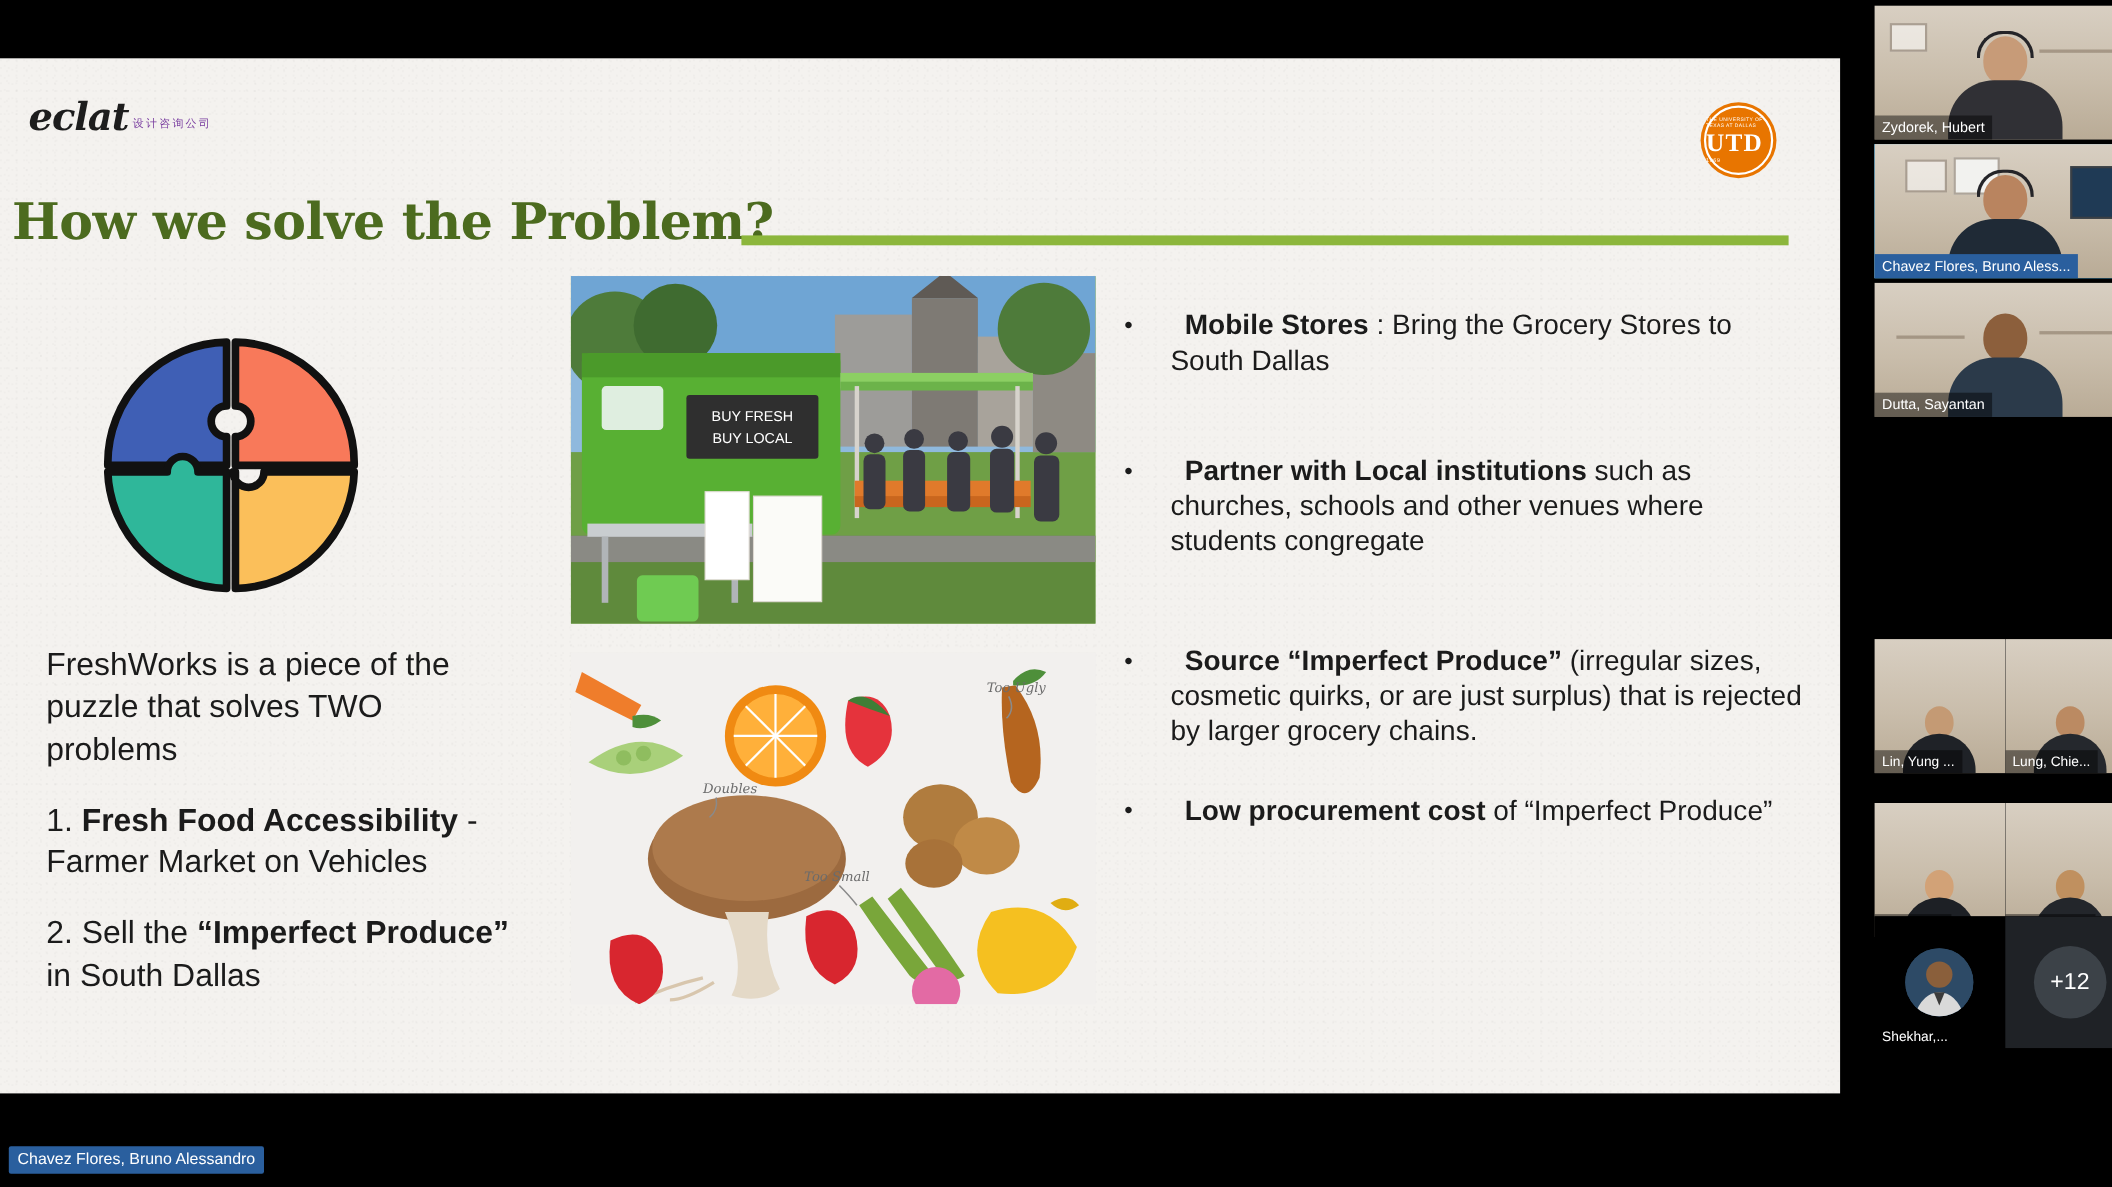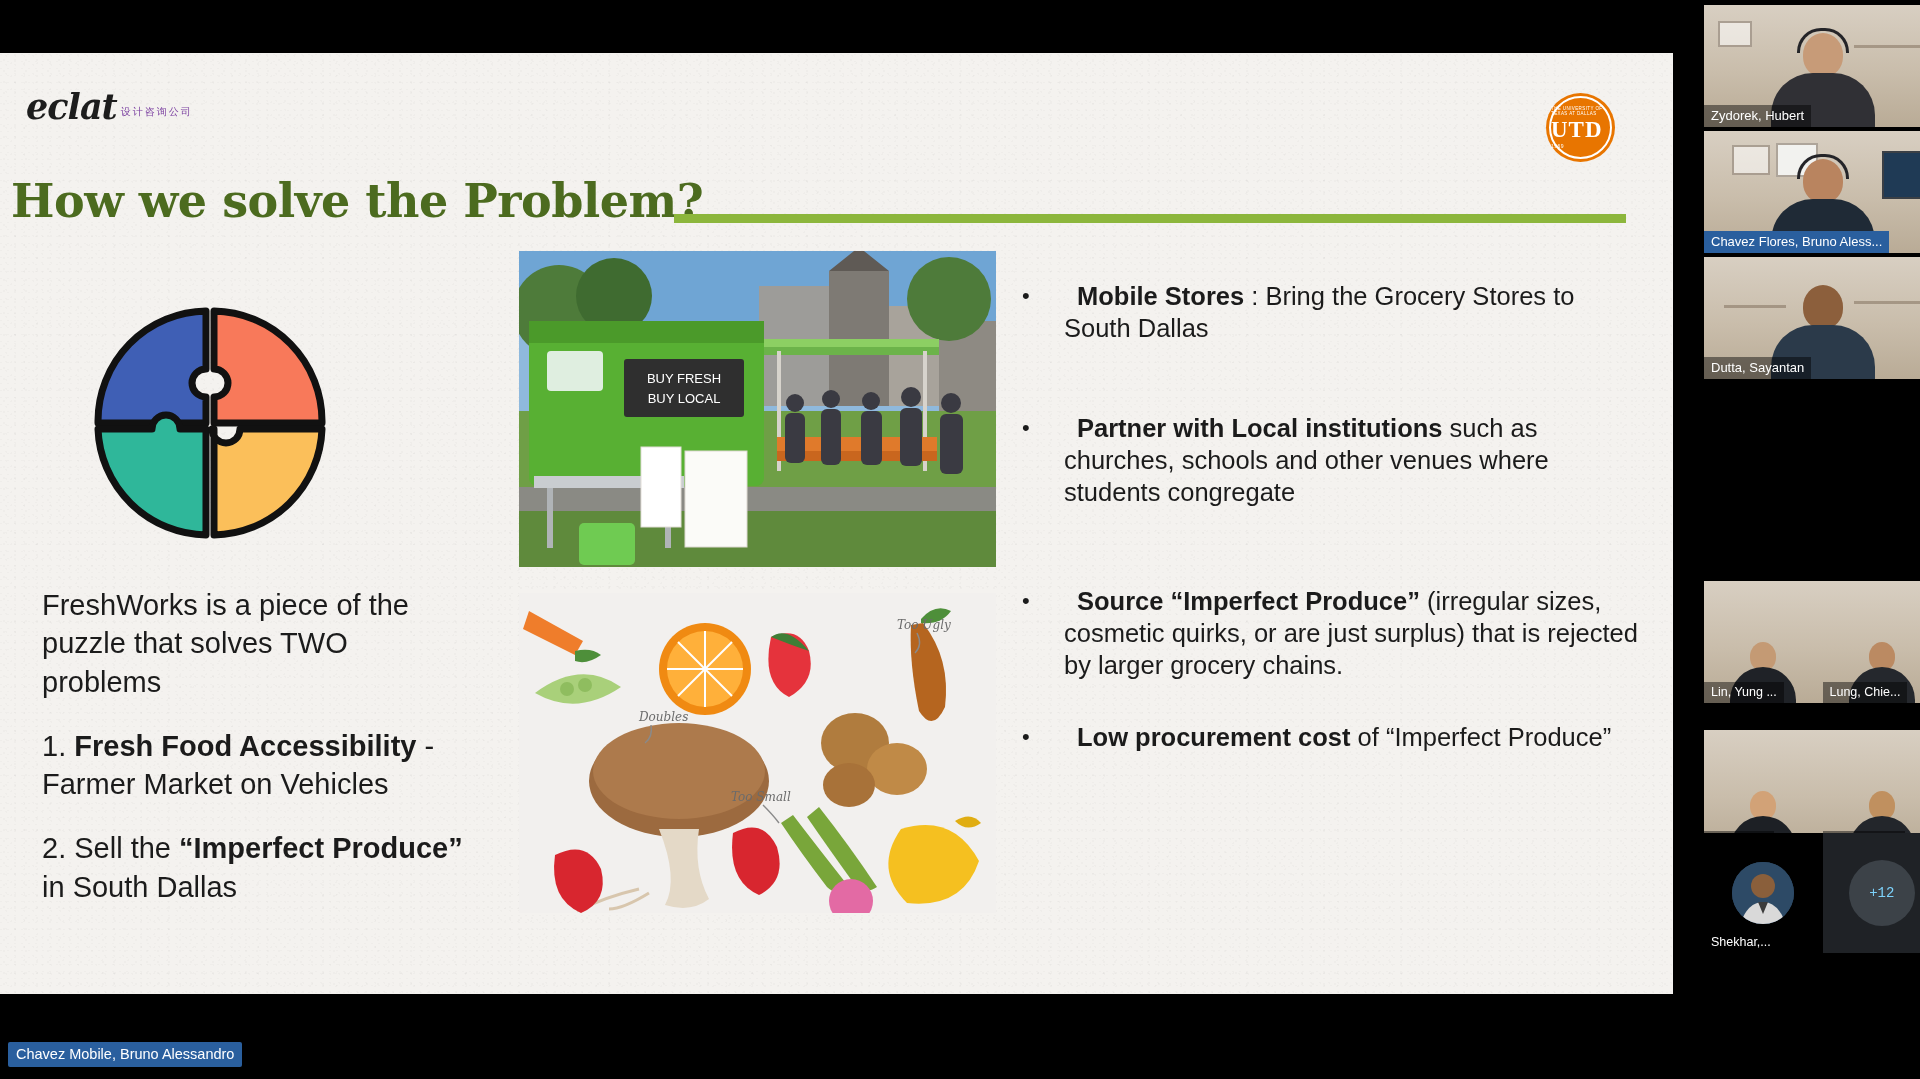--- a/index.html
+++ b/index.html
@@ -330,26 +330,25 @@
     background: #1f2226;
     display: flex;
     align-items: center;
     justify-content: center;
   }
   .overflow-badge {
     width: 66px;
     height: 66px;
     border-radius: 50%;
     background: #3c4248;
-    color: #7dd3fc;
-    font-size: 14px;
+    color: #ffffff;
+    font-size: 21px;
     display: flex;
     align-items: center;
     justify-content: center;
-    font-family: Liberation Mono, monospace;
   }
 
   .tile-black { background: #000; }
 
   
   .shelf {
     position: absolute;
     background: rgba(90,70,50,0.35);
     height: 3px;
   }
@@ -538,21 +537,21 @@
           <span class="dot">•</span>
           <span class="btext"><b>Source “Imperfect Produce”</b> (irregular sizes, cosmetic quirks, or are just surplus) that is rejected by larger grocery chains.</span>
         </div>
         <div class="bullet">
           <span class="dot">•</span>
           <span class="btext"><b>Low procurement cost</b> of “Imperfect Produce”</span>
         </div>
       </div>
     </div>
 
-    <div class="presenter-banner">Chavez Mobile, Bruno Alessandro</div>
+    <div class="presenter-banner">Chavez Flores, Bruno Alessandro</div>
   </div>
 
   <div class="filmstrip">
 
     <div class="tile" style="top:5px; height:122px;">
       <div class="room"></div>
       <div class="frame" style="left:14px; top:16px; width:30px; height:22px;"></div>
       <div class="shelf" style="left:150px; top:40px; width:70px;"></div>
       <div class="person" style="bottom:0;">
         <div class="head">

